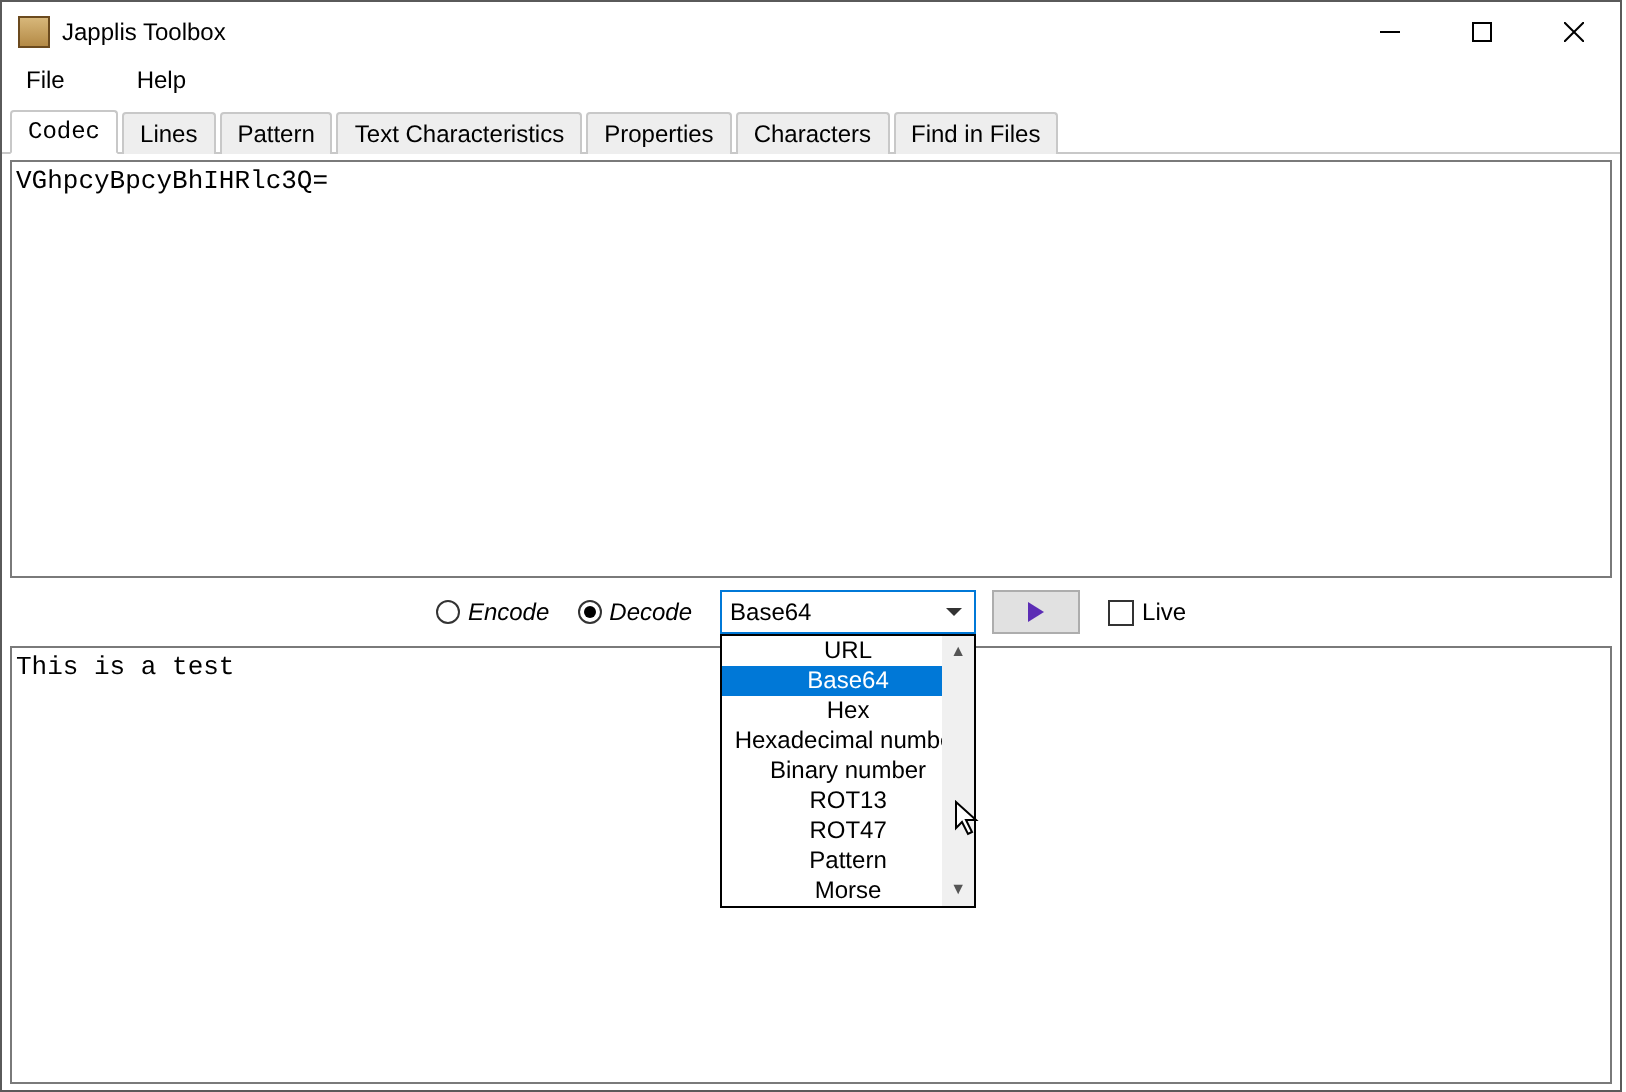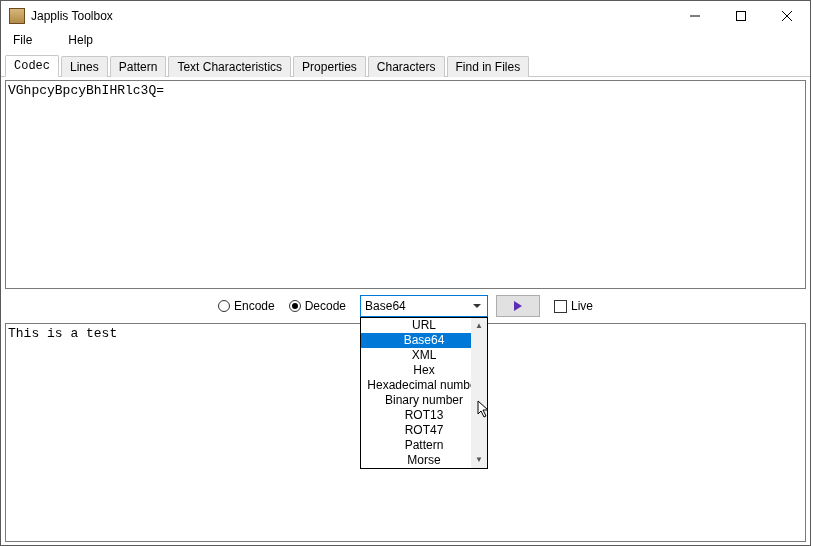--- a/index.html
+++ b/index.html
@@ -13,21 +13,21 @@
   .menubar { height: 22px; display: flex; padding: 0 4px; background: #fff; gap: 20px; }
   .menubar .menu-item { padding: 2px 8px; }
   .tabrow { display: flex; align-items: flex-end; padding: 0 4px; border-bottom: 1px solid #c8c8c8; background: #fff; height: 24px; }
   .tab { padding: 3px 8px; background: #eeeeee; border: 1px solid #c8c8c8; border-bottom: none; margin-right: 2px; border-top-left-radius: 2px; border-top-right-radius: 2px; position: relative; top: 1px; }
   .tab.active { background: #fff; border-bottom: 1px solid #fff; font-family: Liberation Mono, monospace; }
   .content { flex: 1; display: flex; flex-direction: column; padding: 2px; position: relative; }
   .textarea { width: calc(100% - 4px); margin: 1px 2px; border: 1px solid #7a7a7a; font-family: "Courier New", monospace; font-size: 13px; padding: 2px; resize: none; outline: none; background: #fff; }
   .input-area { height: 209px; }
   .output-area { flex: 1; min-height: 180px; }
   .controlsrow { height: 32px; display: flex; align-items: center; justify-content: center; gap: 8px; padding: 4px; }
-  .radio-group { display: flex; align-items: center; gap: 4px; margin-right: 6px; }
+  .radio-group { display: flex; align-items: center; gap: 4px; margin-right: 6px; font-style: italic; }
   .radio { width: 12px; height: 12px; border: 1px solid #333; border-radius: 50%; display: inline-flex; align-items: center; justify-content: center; background: #fff; }
   .radio.selected::after { content: ""; width: 6px; height: 6px; background: #000; border-radius: 50%; display: block; }
   .combo { position: relative; width: 128px; }
   .combo-display { width: 100%; height: 22px; border: 1px solid #0078d7; background: #fff; display: flex; align-items: center; padding: 0 18px 0 4px; position: relative; }
   .combo-display::after { content: ""; position: absolute; right: 6px; top: 8px; border-left: 4px solid transparent; border-right: 4px solid transparent; border-top: 4px solid #333; }
   .dropdown-list { position: absolute; left: 0; top: 22px; width: 128px; border: 1px solid #000; background: #fff; z-index: 50; }
   .dropdown-list .option { padding: 0 4px; height: 15px; line-height: 15px; font-size: 12px; white-space: nowrap; overflow: hidden; text-align: center; }
   .dropdown-list .option.highlight { background: #0078d7; color: #fff; }
   .dropdown-scroll { position: absolute; right: 0; top: 0; bottom: 0; width: 16px; background: #f0f0f0; display: flex; flex-direction: column; }
   .dropdown-scroll .arrow { height: 16px; display: flex; align-items: center; justify-content: center; }
@@ -94,21 +94,20 @@
         <span>Decode</span>
       </div>
 
       <div class="combo">
         <div class="combo-display">
           <span>Base64</span>
         </div>
         <div class="dropdown-list">
           <div class="option">URL</div>
           <div class="option highlight">Base64</div>
-          <div class="option">XML</div>
           <div class="option">Hex</div>
           <div class="option">Hexadecimal number</div>
           <div class="option">Binary number</div>
           <div class="option">ROT13</div>
           <div class="option">ROT47</div>
           <div class="option">Pattern</div>
           <div class="option">Morse</div>
           <div class="dropdown-scroll">
             <div class="arrow up">
                 <span>▲</span>

